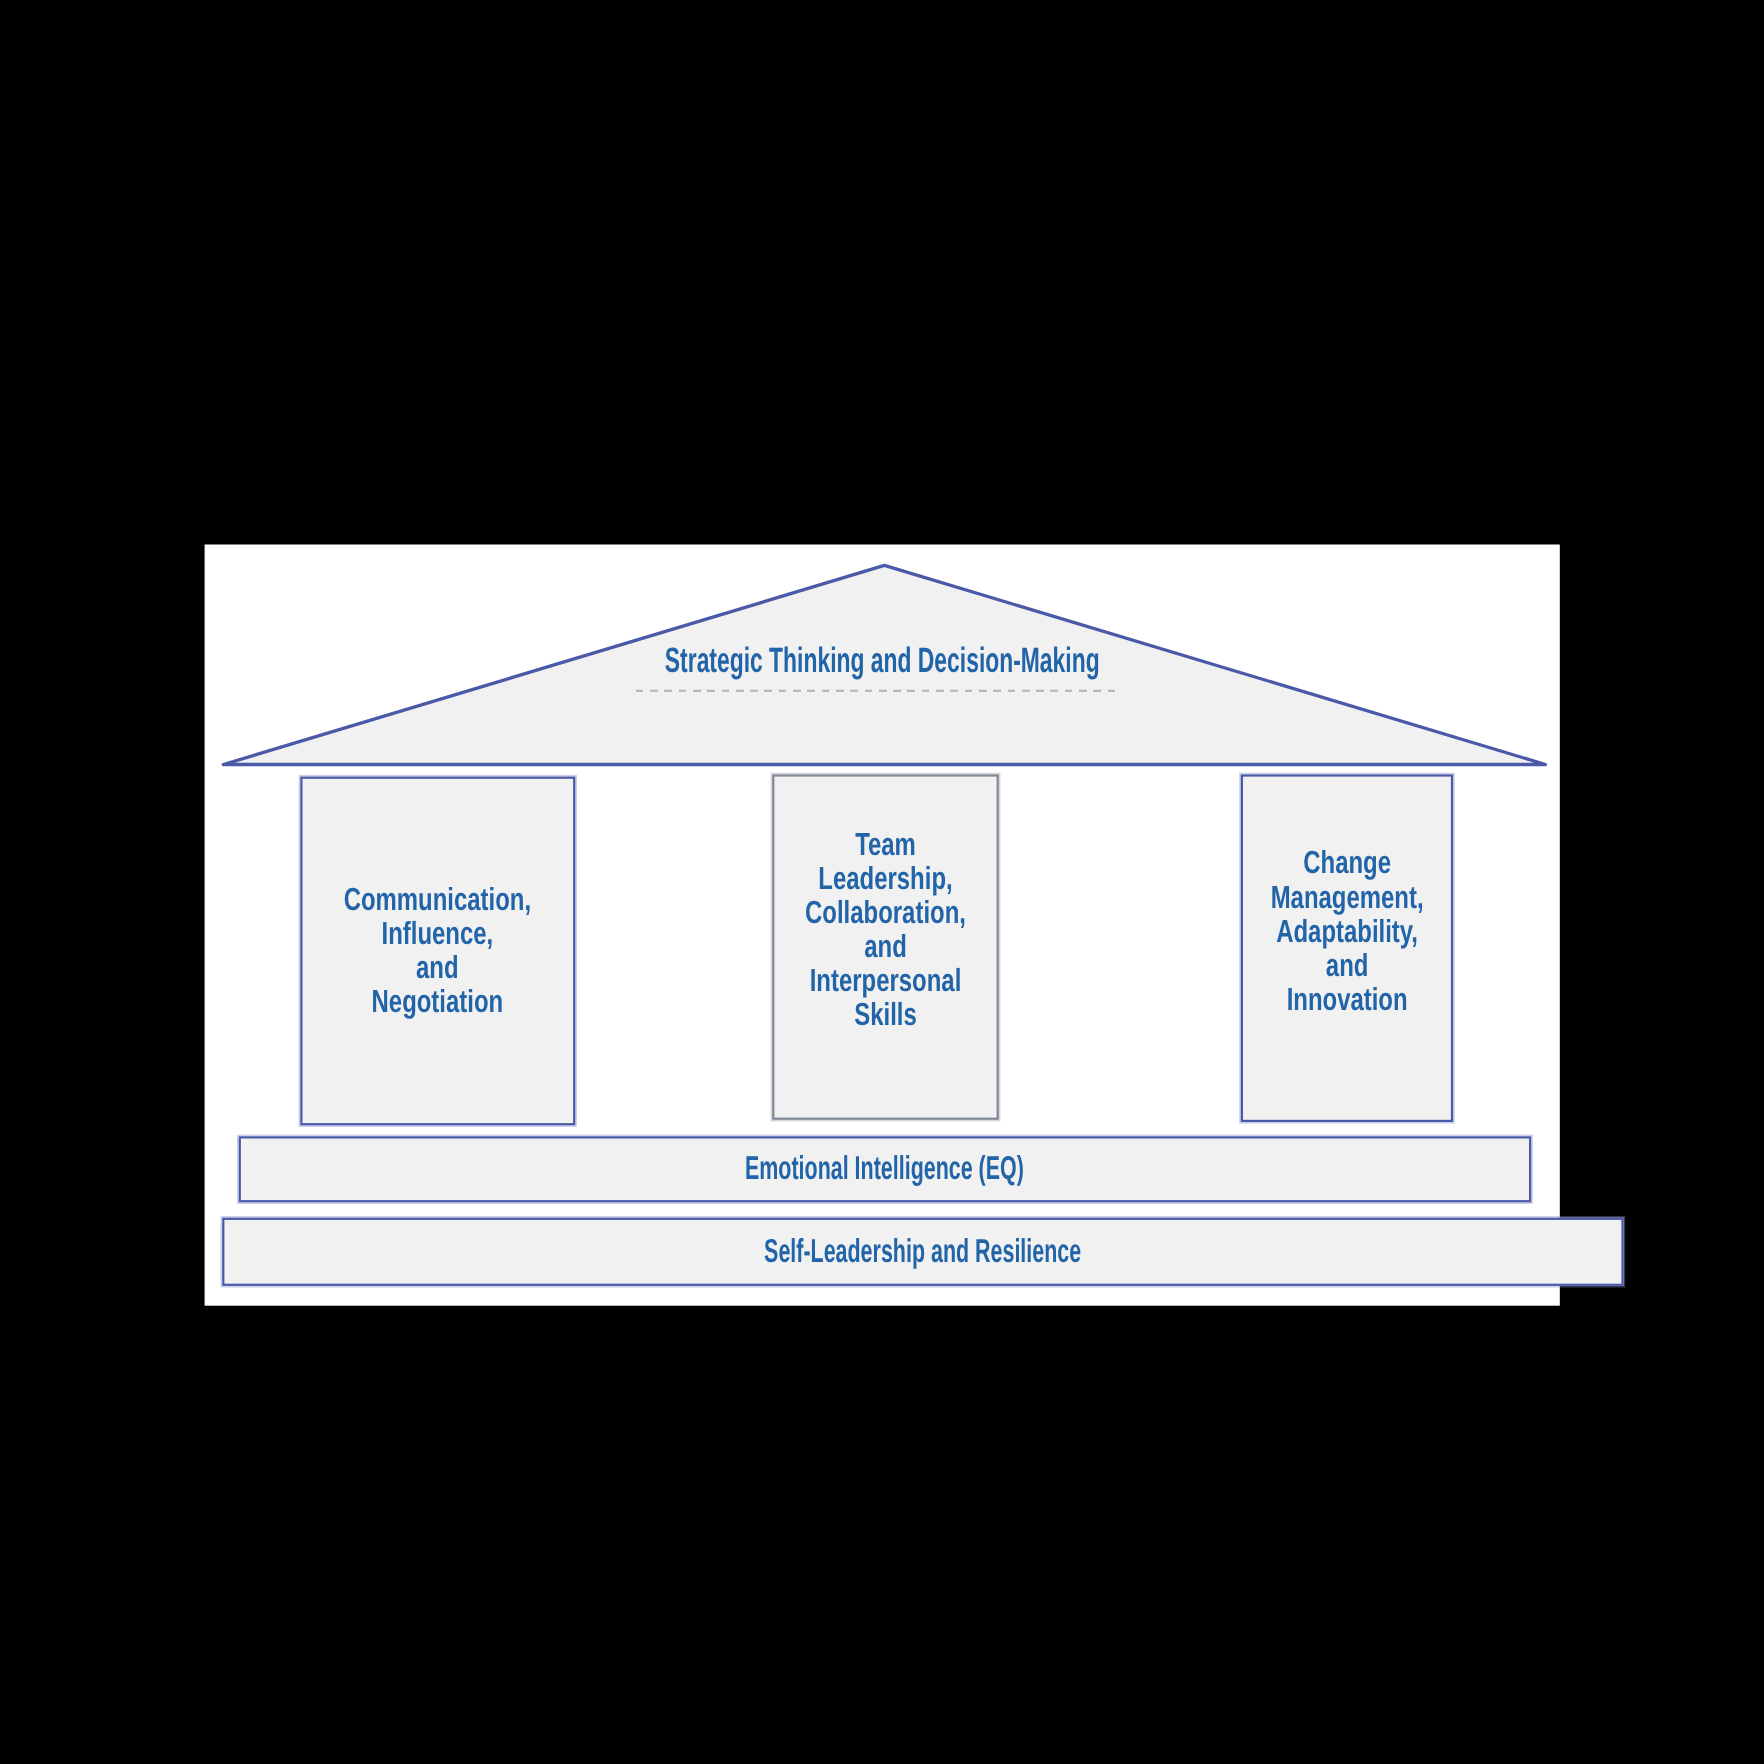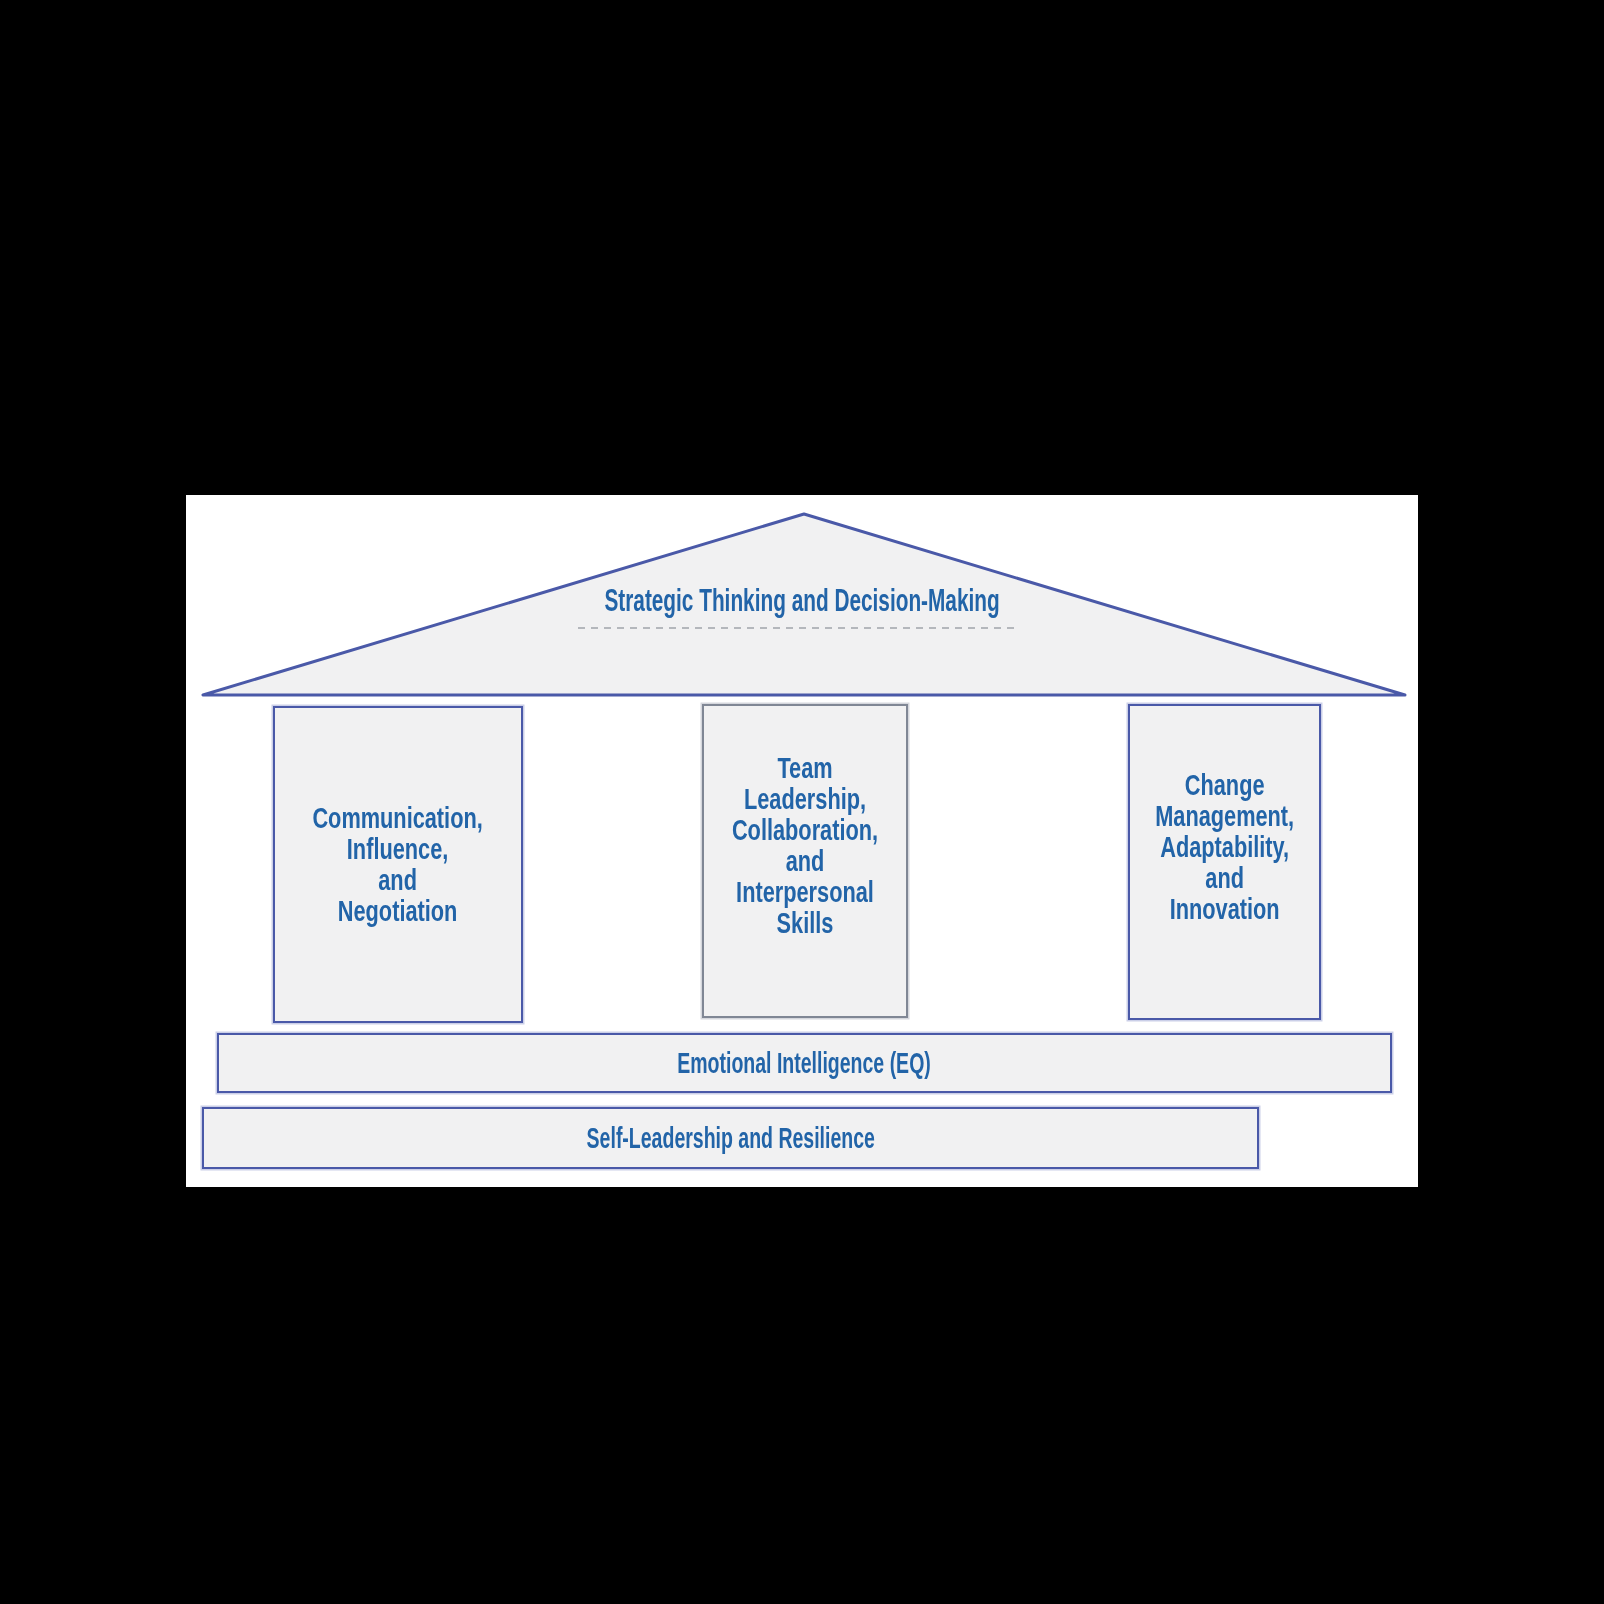--- a/index.html
+++ b/index.html
@@ -81,21 +81,21 @@
     box-shadow: 0 0 0 1.5px rgba(126,136,198,0.40);
     box-sizing: border-box;
     display: flex;
     align-items: center;
     justify-content: center;
     color: #2264a8;
     font-weight: 700;
     font-size: 30px;
   }
   .base-bar-eq   { left: 31px; top: 538px; width: 1175px; height: 60px; }
-  .base-bar-self { left: 16px; top: 612px; width: 1057px; height: 62px; }
+  .base-bar-self { left: 16px; top: 612px; width: 1274px; height: 62px; }
 </style>
 </head>
 <body>
 
 <div class="stage">
   <div class="sheet">
 
     <svg class="roof-svg" viewBox="0 0 1232 692" aria-hidden="true">
       <polygon points="618,19 17,200 1219,200" fill="#f1f1f2" stroke="#4a59a8" stroke-width="3" stroke-linejoin="round"></polygon>
     </svg>

